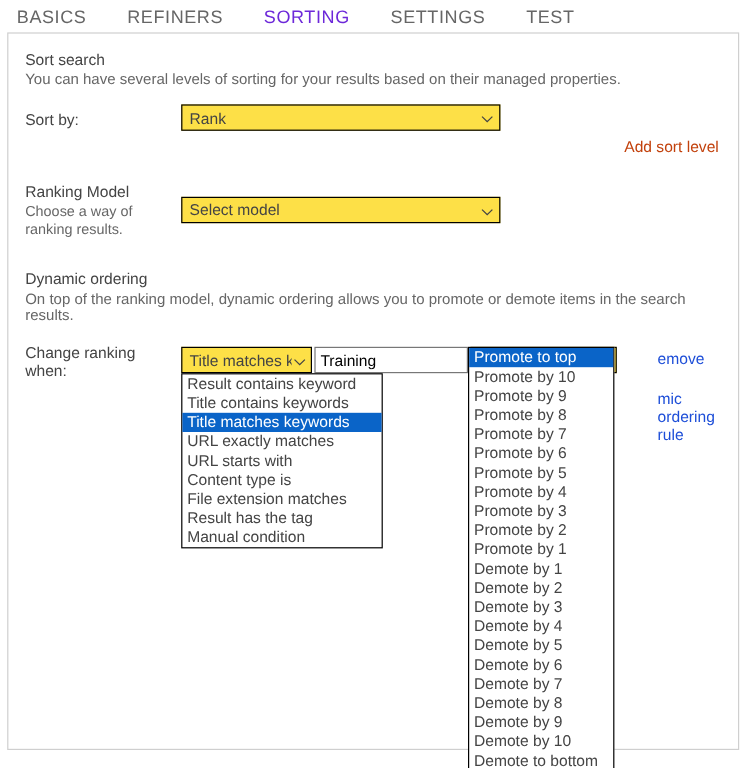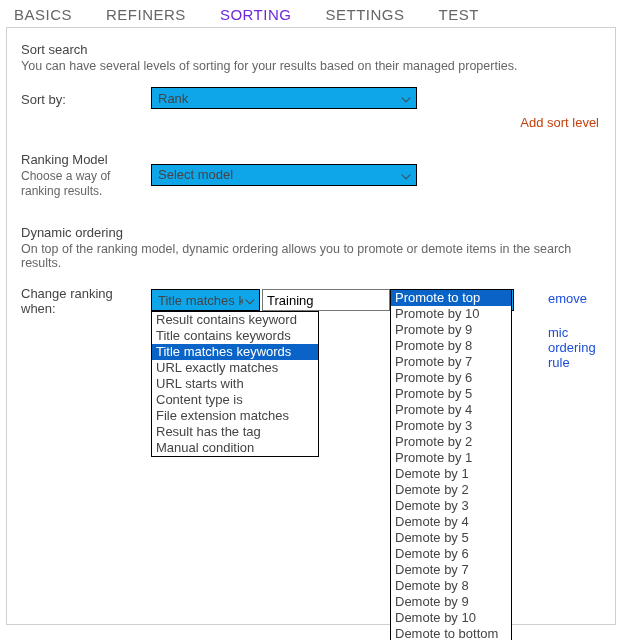--- a/index.html
+++ b/index.html
@@ -59,21 +59,21 @@
   }
   .field-col {
     flex: 1;
     position: relative;
   }
   .select-box {
     display: inline-flex;
     align-items: center;
     justify-content: space-between;
     border: 1px solid #000;
-    background: #0ea5e9;
+    background: #fde047;
     height: 22px;
     padding: 0 2px 0 6px;
     font-size: 13px;
     cursor: pointer;
   }
   .select-wide { width: 266px; }
   .select-narrow { width: 109px; }
   .select-box .caret {
     width: 16px;
     text-align: center;

